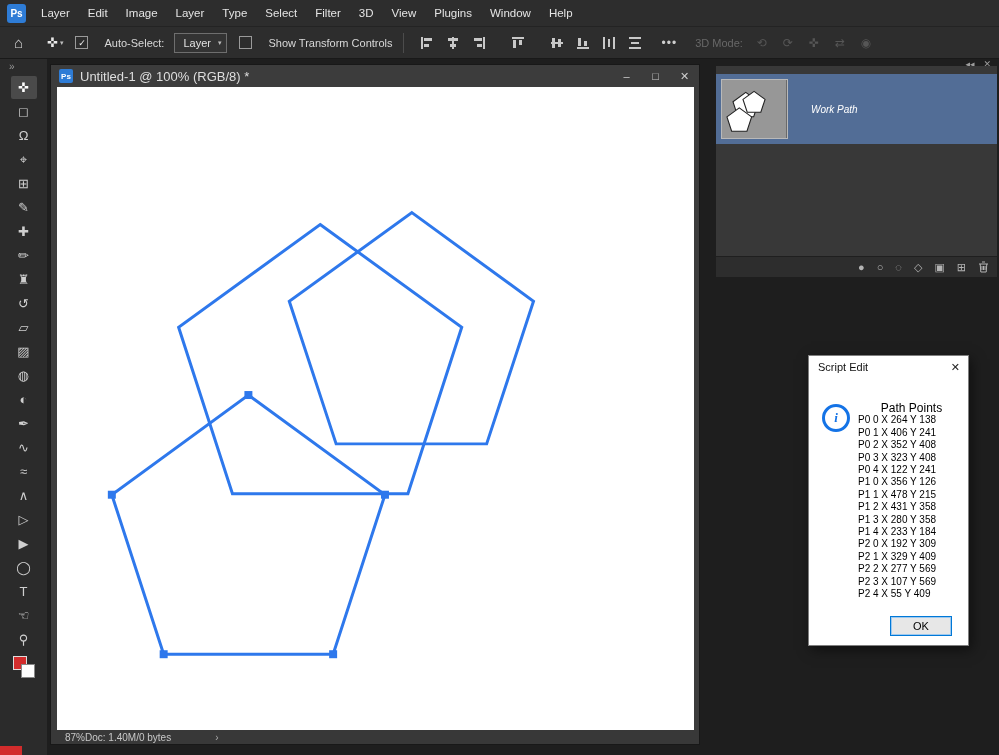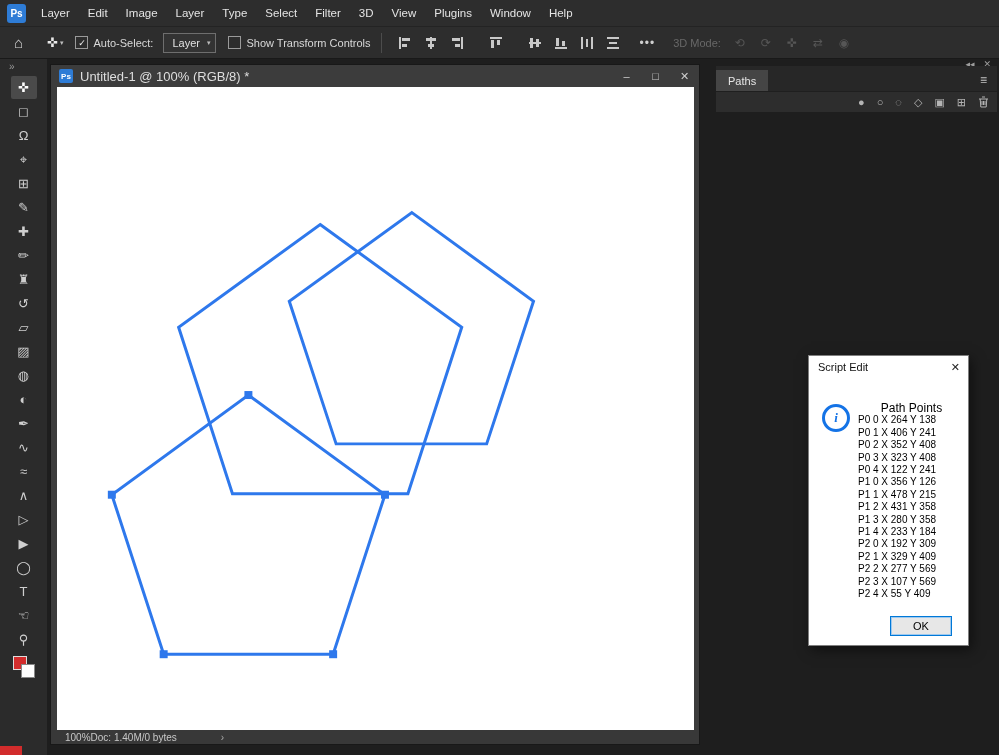--- a/index.html
+++ b/index.html
@@ -14,21 +14,21 @@
   #menu-items{display:flex;margin-left:6px}
   .menu-item{padding:0 9px;font-size:11.5px;color:#e4e4e4;line-height:26px}
   
   .optionsbar{position:absolute;top:27px;left:0;right:0;height:31px;background:#2d2d2d;
               border-bottom:1px solid #191919;display:flex;align-items:center;z-index:5}
   .opt-home{margin-left:14px;font-size:15px;color:#d8d8d8}
   .opt-tool{margin-left:24px;font-size:13px;color:#e8e8e8;display:flex;align-items:center;gap:2px}
   .caret{font-size:7px;color:#bdbdbd}
   .checkbox{width:11px;height:11px;border:1px solid #9a9a9a;background:#2d2d2d;display:inline-flex;
             align-items:center;justify-content:center;font-size:9px;color:#f0f0f0;margin-left:12px}
-  .opt-label{margin-left:5px;color:#d8d8d8}
+  .opt-label{margin-left:16px;color:#d8d8d8}
   .opt-label.disabled{color:#686868}
   .layer-select{height:18px;border:1px solid #6e6e6e;background:#333;display:flex;align-items:center;
                 padding:0 5px 0 8px;margin-left:10px;gap:7px;color:#e0e0e0}
   .opt-sep{width:1px;height:20px;background:#4c4c4c;margin:0 10px}
   #align-icons{display:flex;align-items:center}
   .opt-icon{display:inline-flex;align-items:center;justify-content:center;width:20px;height:20px;
             margin:0 3px;color:#c8c8c8;font-size:12px}
   #threed-icons{display:flex;align-items:center;margin-left:6px}
   .opt-icon.disabled{color:#565656}
   .more-dots{margin-left:14px;letter-spacing:1px;color:#cfcfcf;font-size:12px}
@@ -253,35 +253,43 @@
         <polygon points="356,126 478,215 431,358 280,358 233,215" fill="none" stroke="#2e78ec" stroke-width="3"></polygon>
         <polygon points="192,309 329,409 277,569 107,569 55,409" fill="none" stroke="#2e78ec" stroke-width="3"></polygon>
         <rect x="188" y="305" width="8" height="8" fill="#2e78ec"></rect>
         <rect x="325" y="405" width="8" height="8" fill="#2e78ec"></rect>
         <rect x="273" y="565" width="8" height="8" fill="#2e78ec"></rect>
         <rect x="103" y="565" width="8" height="8" fill="#2e78ec"></rect>
         <rect x="51" y="405" width="8" height="8" fill="#2e78ec"></rect>
       </svg>
   </div>
   <div class="statusbar">
-    <span class="status-zoom">100%</span>
+    <span class="status-zoom">87%</span>
     <span class="status-doc">Doc: 1.40M/0 bytes</span>
     <span class="status-chev">›</span>
   </div>
 </div>
 
 <div class="rightdock">
   <div class="dock-top">
     <span>◂◂</span>
     <span>✕</span>
   </div>
   <div class="panel">
-    <div class="tabbar">
-      <span class="tab">Paths</span>
-      <span class="tab-menu">≡</span>
+    <div class="panel-content">
+      <div class="workpath-row">
+        <span class="thumb">
+          <svg id="thumb-svg" viewBox="0 0 639 644" preserveAspectRatio="xMinYMin meet">
+              <polygon points="264,138 406,241 352,408 176,408 122,241" fill="#ffffff" stroke="#222" stroke-width="12"></polygon>
+              <polygon points="356,126 478,215 431,358 280,358 233,215" fill="#ffffff" stroke="#222" stroke-width="12"></polygon>
+              <polygon points="192,309 329,409 277,569 107,569 55,409" fill="#ffffff" stroke="#222" stroke-width="12"></polygon>
+            </svg>
+        </span>
+        <span class="workpath-label">Work Path</span>
+      </div>
     </div>
     <div class="panel-iconbar">
       <span id="paths-icons">
           <span class="p-icon">●</span>
           <span class="p-icon">○</span>
           <span class="p-icon">◌</span>
           <span class="p-icon">◇</span>
           <span class="p-icon">▣</span>
           <span class="p-icon">⊞</span>
         </span>

